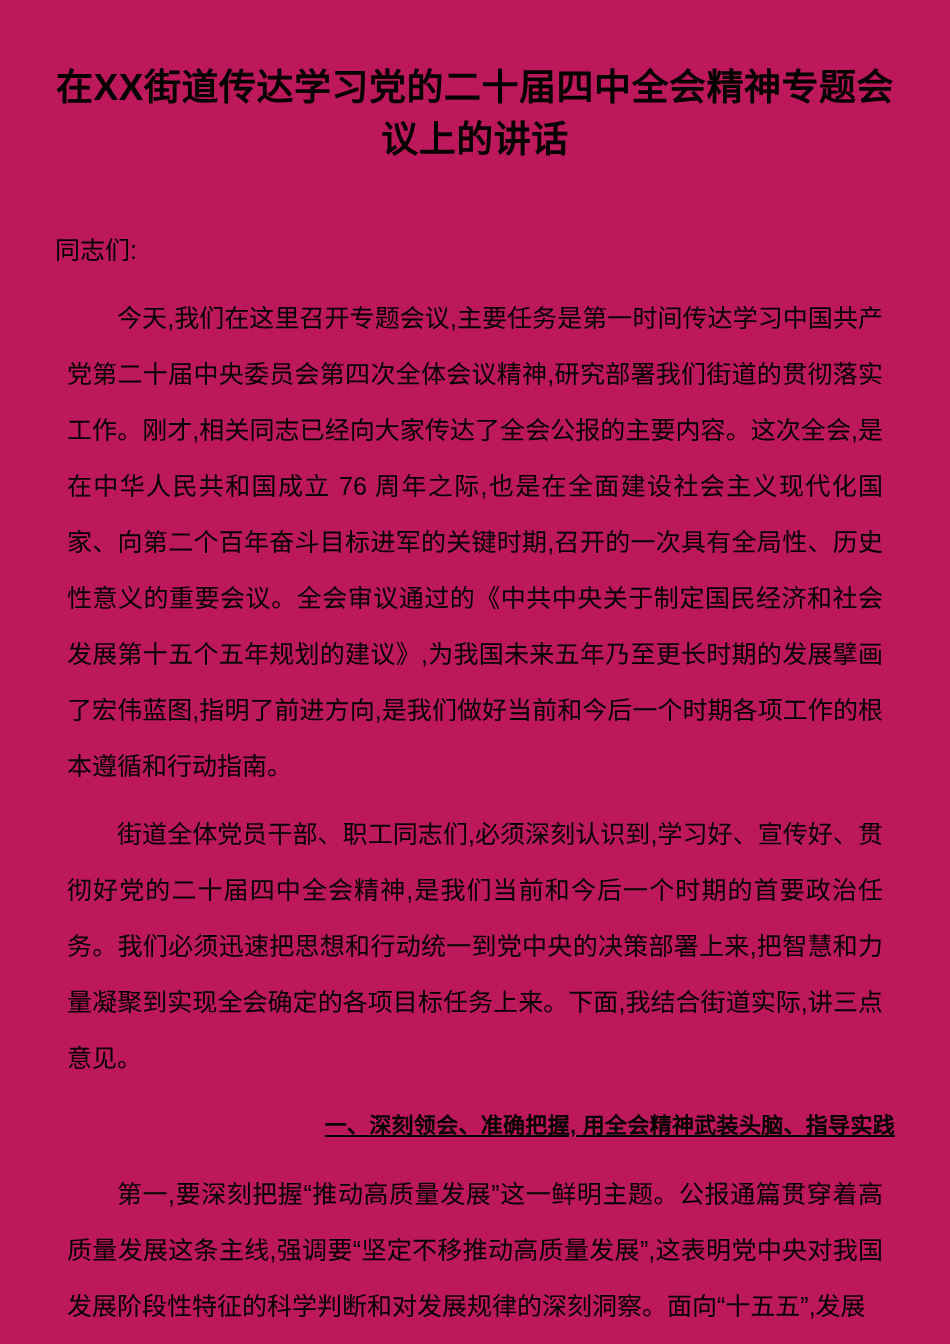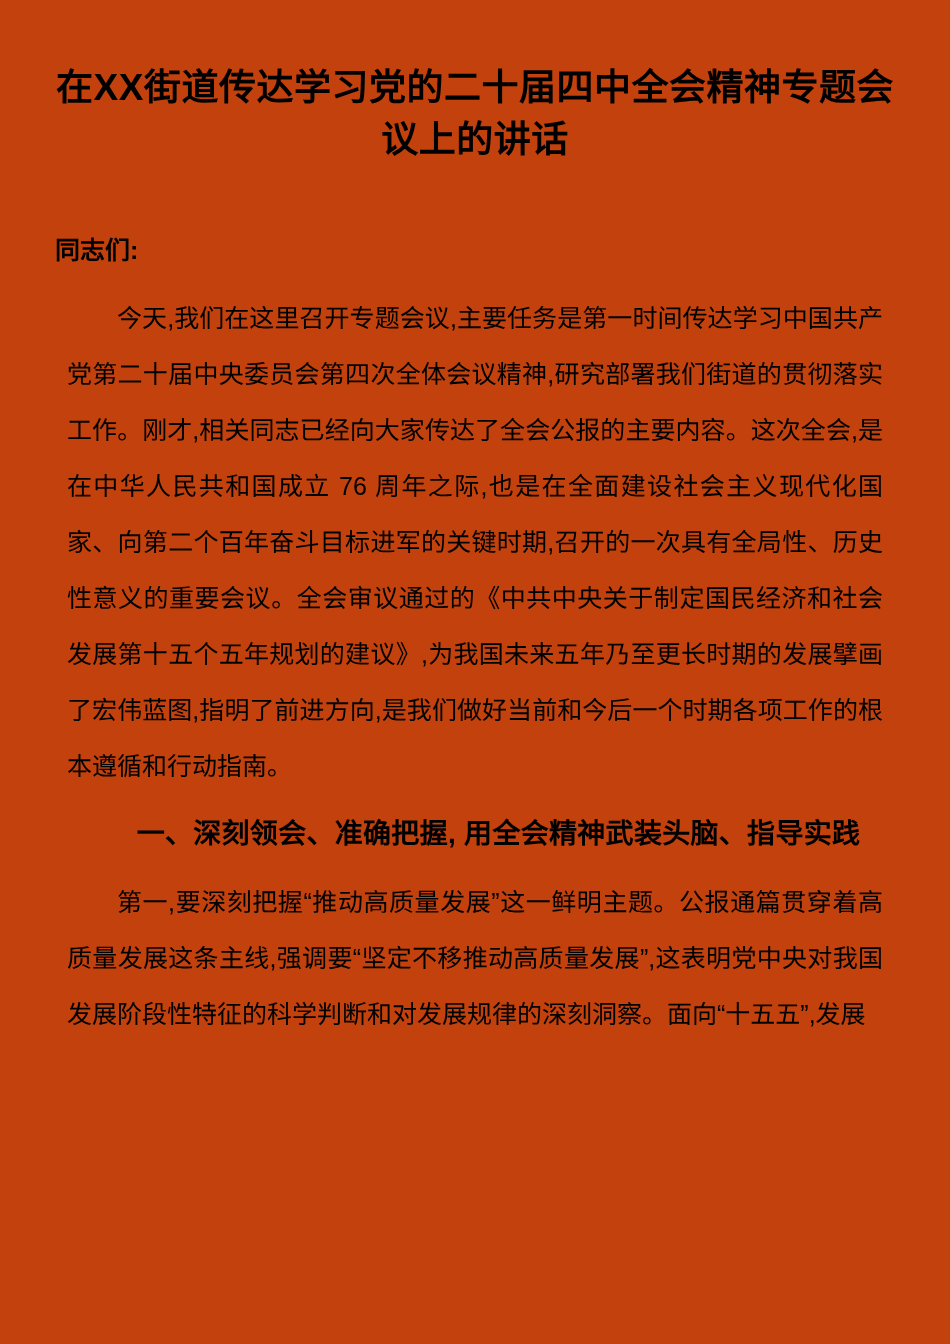--- a/index.html
+++ b/index.html
@@ -15,21 +15,21 @@
     color: #000000;
     -webkit-font-smoothing: antialiased;
   }
 
   .page {
     position: relative;
     width: 950px;
     height: 1344px;
     box-sizing: border-box;
     padding: 0;
-    background: #c2410c;
+    background: #be185d;
   }
 
   .doc-body {
     position: absolute;
     left: 55px;
     top: 0;
     width: 840px;
   }
 
   .doc-title {
@@ -42,62 +42,64 @@
     letter-spacing: 0.5px;
     color: #000000;
     word-break: break-all;
   }
 
   .salutation {
     margin: 0;
     padding-top: 56px;
     font-size: 25px;
     line-height: 56px;
-    font-weight: 700;
+    font-weight: 400;
     text-align: left;
     color: #000000;
   }
 
   p.para {
     margin: 12px;
     font-size: 25px;
     line-height: 56px;
     font-weight: 400;
     text-align: justify;
     text-align-last: left;
     text-justify: inter-ideograph;
     text-indent: 50px;
     word-break: break-all;
     color: #000000;
   }
 
   p.heading {
     margin: 0;
-    font-size: 28px;
+    font-size: 22px;
     line-height: 56px;
     font-weight: 700;
-    text-align: center;
+    text-align: right;
     text-indent: 47px;
     letter-spacing: 0.3px;
     word-break: break-all;
     color: #000000;
+    text-decoration: underline;
   }
 </style>
 </head>
 <body>
 
 <div class="page">
   <div class="doc-body">
 
     <h1 class="doc-title">在XX街道传达学习党的二十届四中全会精神专题会议上的讲话</h1>
 
     <p class="salutation">同志们:</p>
 
     <p class="para">今天,我们在这里召开专题会议,主要任务是第一时间传达学习中国共产党第二十届中央委员会第四次全体会议精神,研究部署我们街道的贯彻落实工作。刚才,相关同志已经向大家传达了全会公报的主要内容。这次全会,是在中华人民共和国成立 76 周年之际,也是在全面建设社会主义现代化国家、向第二个百年奋斗目标进军的关键时期,召开的一次具有全局性、历史性意义的重要会议。全会审议通过的《中共中央关于制定国民经济和社会发展第十五个五年规划的建议》,为我国未来五年乃至更长时期的发展擘画了宏伟蓝图,指明了前进方向,是我们做好当前和今后一个时期各项工作的根本遵循和行动指南。</p>
 
+    <p class="para">街道全体党员干部、职工同志们,必须深刻认识到,学习好、宣传好、贯彻好党的二十届四中全会精神,是我们当前和今后一个时期的首要政治任务。我们必须迅速把思想和行动统一到党中央的决策部署上来,把智慧和力量凝聚到实现全会确定的各项目标任务上来。下面,我结合街道实际,讲三点意见。</p>
 
     <p class="heading">一、深刻领会、准确把握, 用全会精神武装头脑、指导实践</p>
 
 
     <p class="para">第一,要深刻把握“推动高质量发展”这一鲜明主题。公报通篇贯穿着高质量发展这条主线,强调要“坚定不移推动高质量发展”,这表明党中央对我国发展阶段性特征的科学判断和对发展规律的深刻洞察。面向“十五五”,发展</p>
 
   </div>
 </div>
 
 </body></html>

